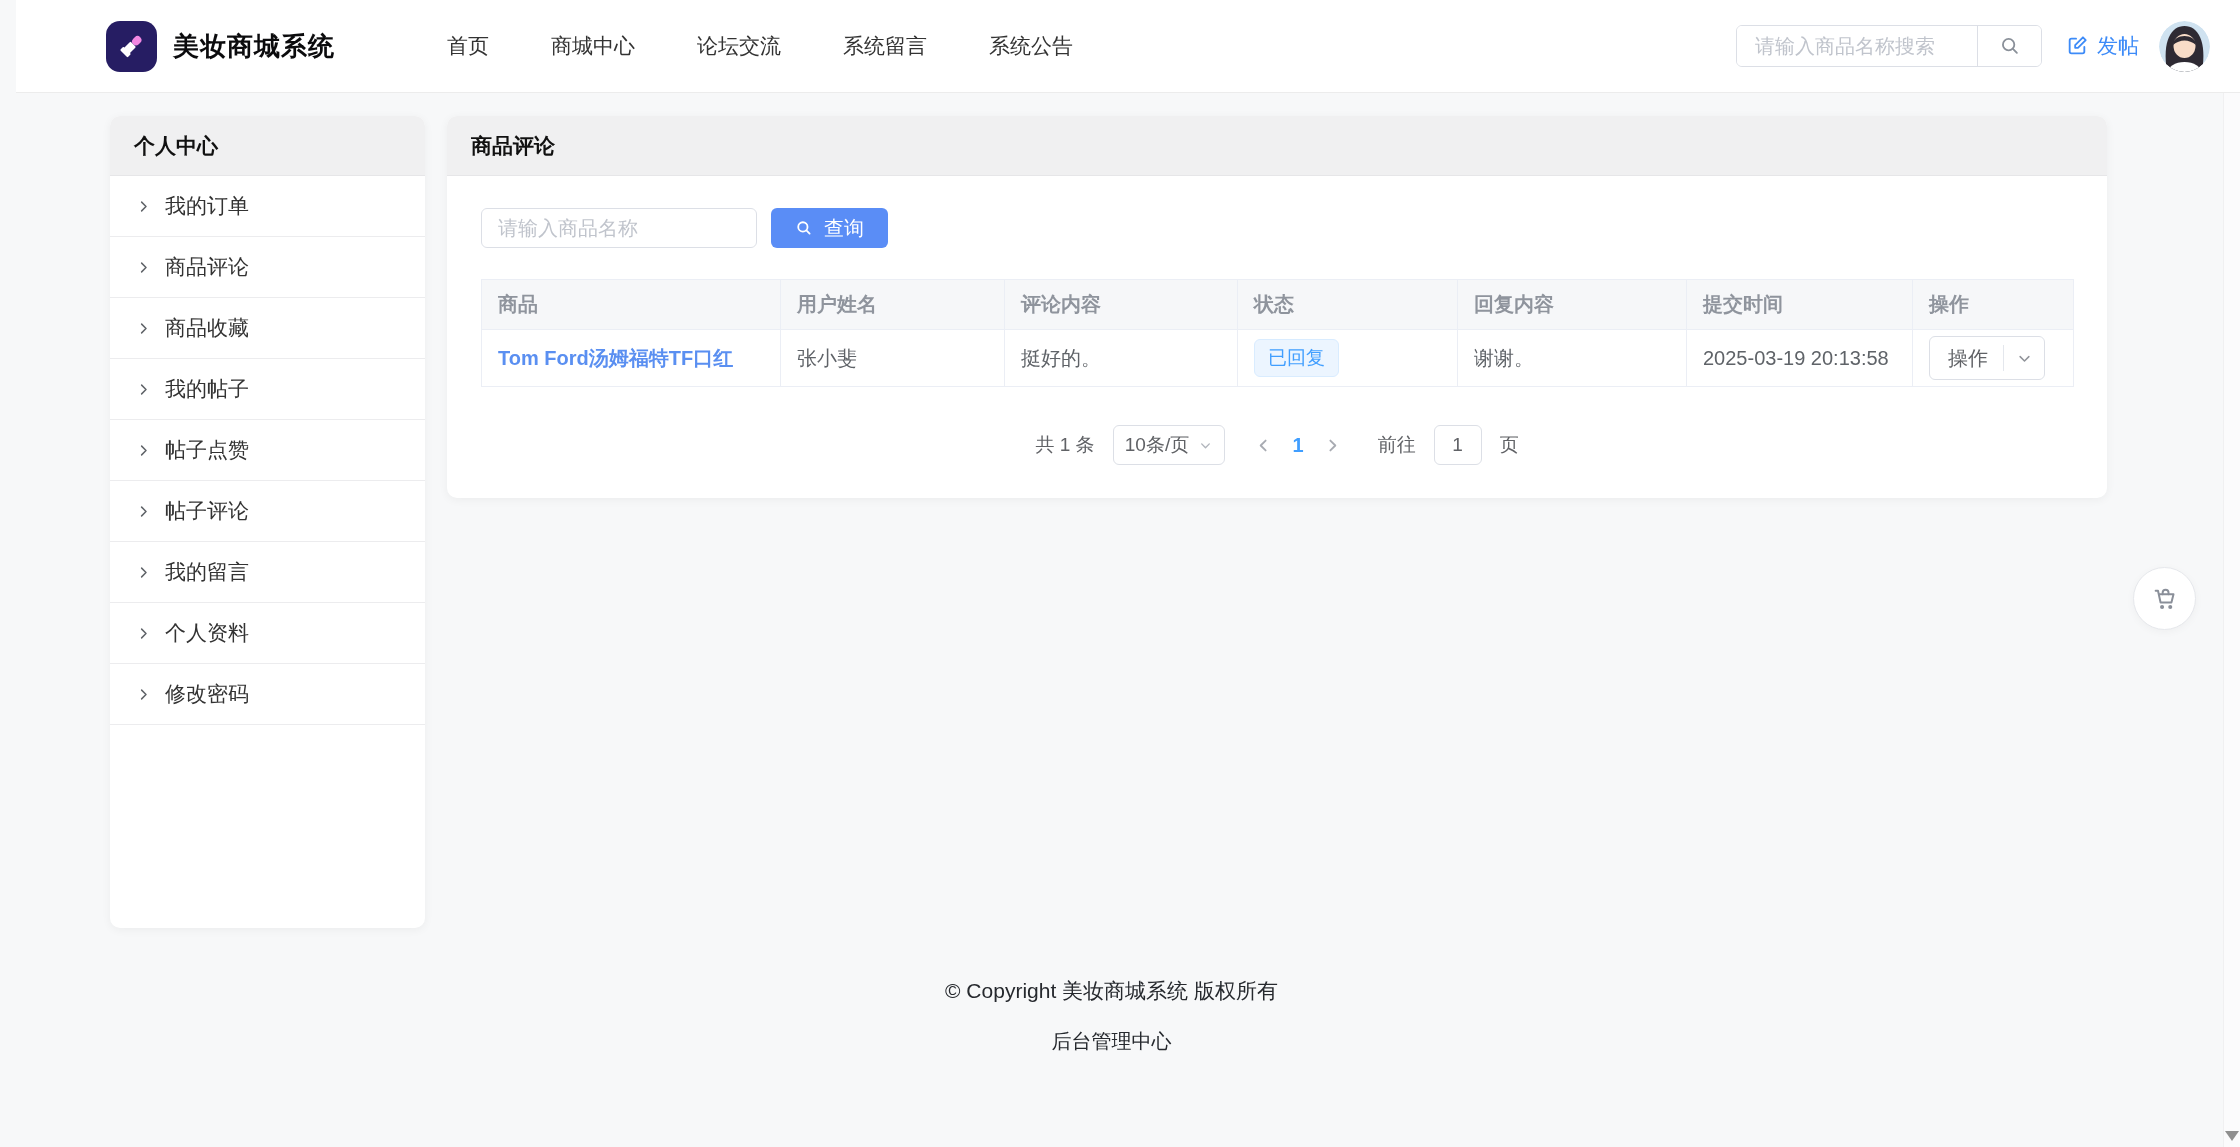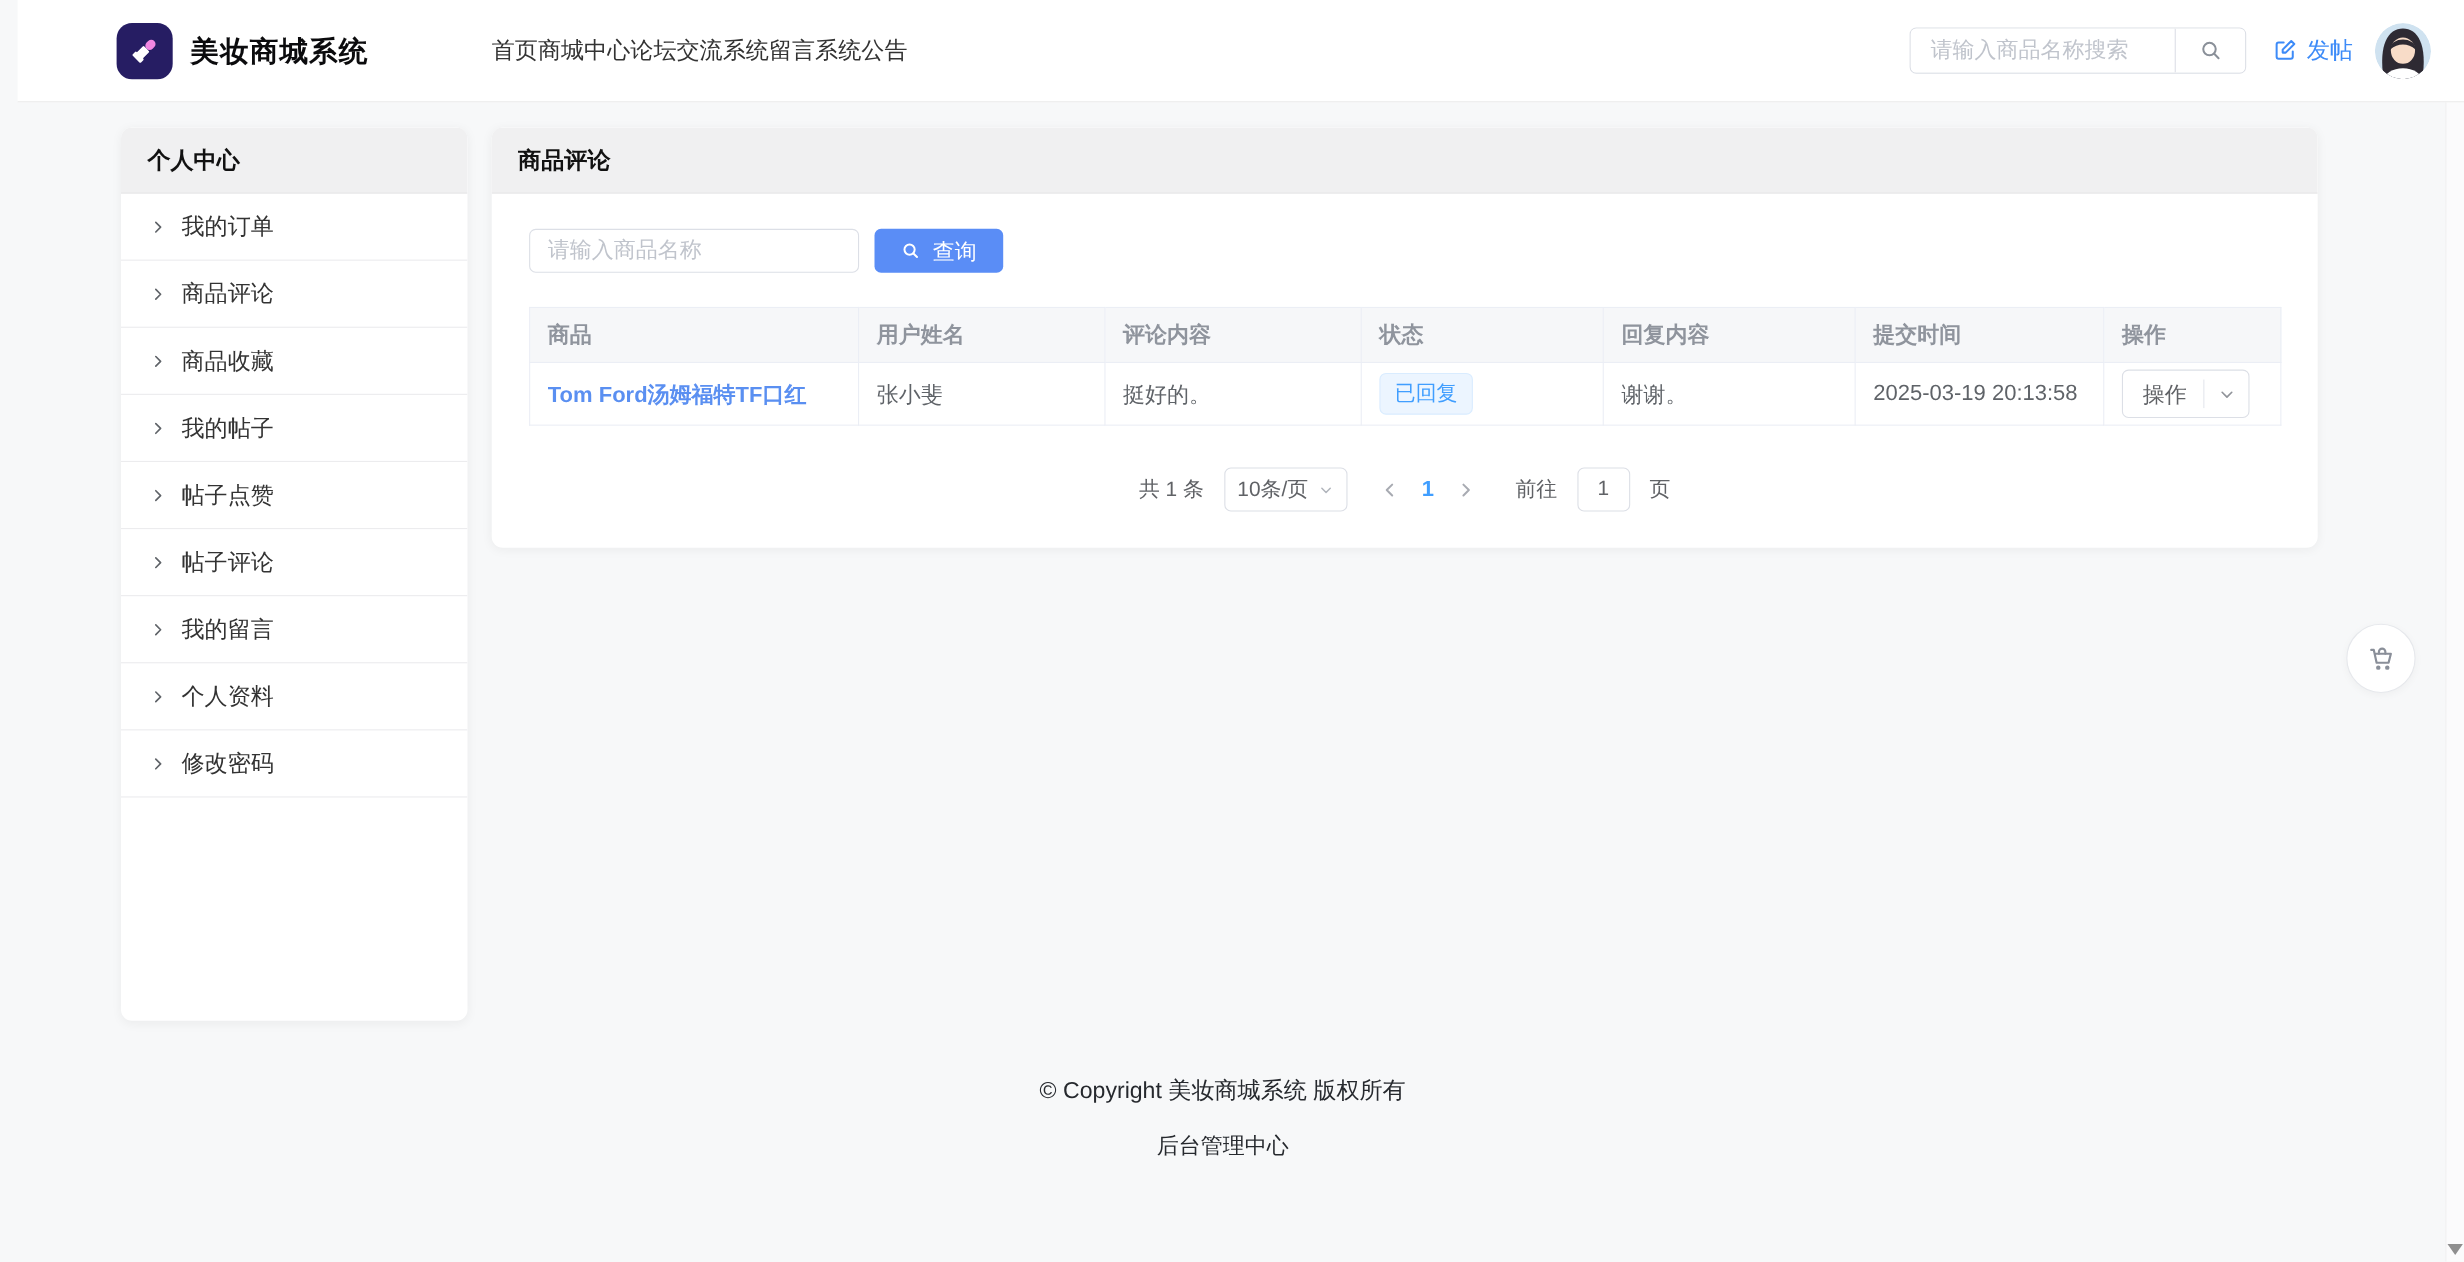--- a/index.html
+++ b/index.html
@@ -6,21 +6,21 @@
   html,body { width:2240px; height:1147px; }
   body { font-family:"Liberation Sans","DejaVu Sans",sans-serif; background:#f7f8f9; overflow:hidden; }
   .page { position:relative; width:2240px; height:1147px; }
 
   
   .topbar { position:absolute; top:0; left:16px; right:0; height:93px; background:#fff;
             border-bottom:1px solid #ececec; display:flex; align-items:center; padding:0 30px 0 90px; z-index:5; }
   .brand { display:flex; align-items:center; gap:16px; cursor:pointer; }
   .logo-box { width:51px; height:51px; border-radius:14px; background:#261d63; display:flex; align-items:center; justify-content:center; }
   .brand-name { font-size:26px; font-weight:bold; color:#0b0b0d; letter-spacing:1px; }
-  .nav { display:flex; margin-left:112px; }
+  .nav { display:flex; gap:62px; margin-left:112px; }
   .nav a { font-size:21px; color:#333; text-decoration:none; cursor:pointer; }
   .top-right { margin-left:auto; display:flex; align-items:center; }
   .search-group { display:flex; height:42px; border:1px solid #dcdfe6; border-radius:6px; background:#fff; overflow:hidden; }
   .search-group input { width:240px; border:none; outline:none; padding:0 18px; font-size:20px; color:#ef4444; font-family:inherit; }
   .search-group input::placeholder { color:#c0c4cc; }
   .search-append { width:64px; border:none; border-left:1px solid #dcdfe6; background:#fff; display:flex; align-items:center; justify-content:center; cursor:pointer; }
   .post-link { display:flex; align-items:center; gap:9px; margin-left:24px; color:#3d8bf8; font-size:21px; text-decoration:none; cursor:pointer; }
   .avatar { width:51px; height:51px; border-radius:50%; overflow:hidden; margin-left:20px; cursor:pointer; flex:none; }
 
   
@@ -29,21 +29,21 @@
                  padding:0 24px; font-size:21px; font-weight:bold; color:#111; }
 
   .sidebar-card { left:110px; top:116px; width:315px; height:812px; }
   .side-list { list-style:none; }
   .side-item { height:61px; display:flex; align-items:center; gap:14px; padding:0 10px 0 26px;
                border-bottom:1px solid #ececee; font-size:21px; color:#333; cursor:pointer; }
 
   .main-card { left:447px; top:116px; width:1660px; height:382px; }
   .card-body { padding:32px 34px 0; }
   .filter-row { display:flex; align-items:center; gap:14px; }
-  .filter-input { width:300px; height:40px; border:1px solid #dcdfe6; border-radius:6px; padding:0 16px;
+  .filter-input { width:276px; height:40px; border:1px solid #dcdfe6; border-radius:6px; padding:0 16px;
                   font-size:20px; color:#333; outline:none; font-family:inherit; }
   .filter-input::placeholder { color:#c0c4cc; }
   .query-btn { height:40px; padding:0 24px; border:none; border-radius:6px; background:#5a8df6; color:#fff;
                font-size:20px; display:flex; align-items:center; gap:11px; cursor:pointer; font-family:inherit; }
 
   table { width:1592px; margin-top:31px; border-collapse:collapse; table-layout:fixed; }
   th { background:#f6f7f9; color:#8f949d; font-size:20px; font-weight:600; text-align:left;
        height:50px; padding:0 16px; border:1px solid #ebeef5; }
   td { height:57px; padding:0 16px; font-size:20px; color:#5f6368; background:#fff; border:1px solid #ebeef5; }
   .product-link { color:#5a8ff1; font-weight:bold; text-decoration:none; cursor:pointer; }

